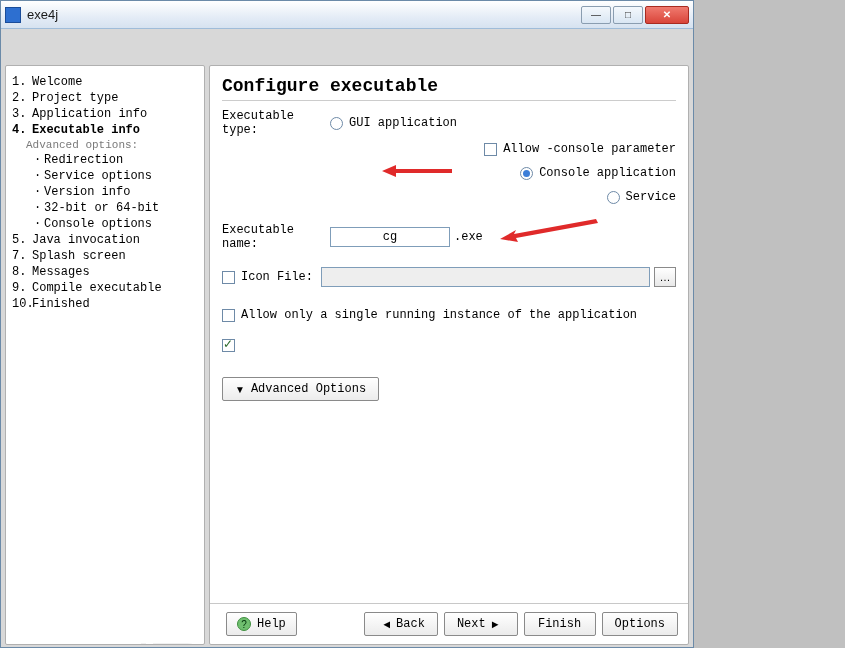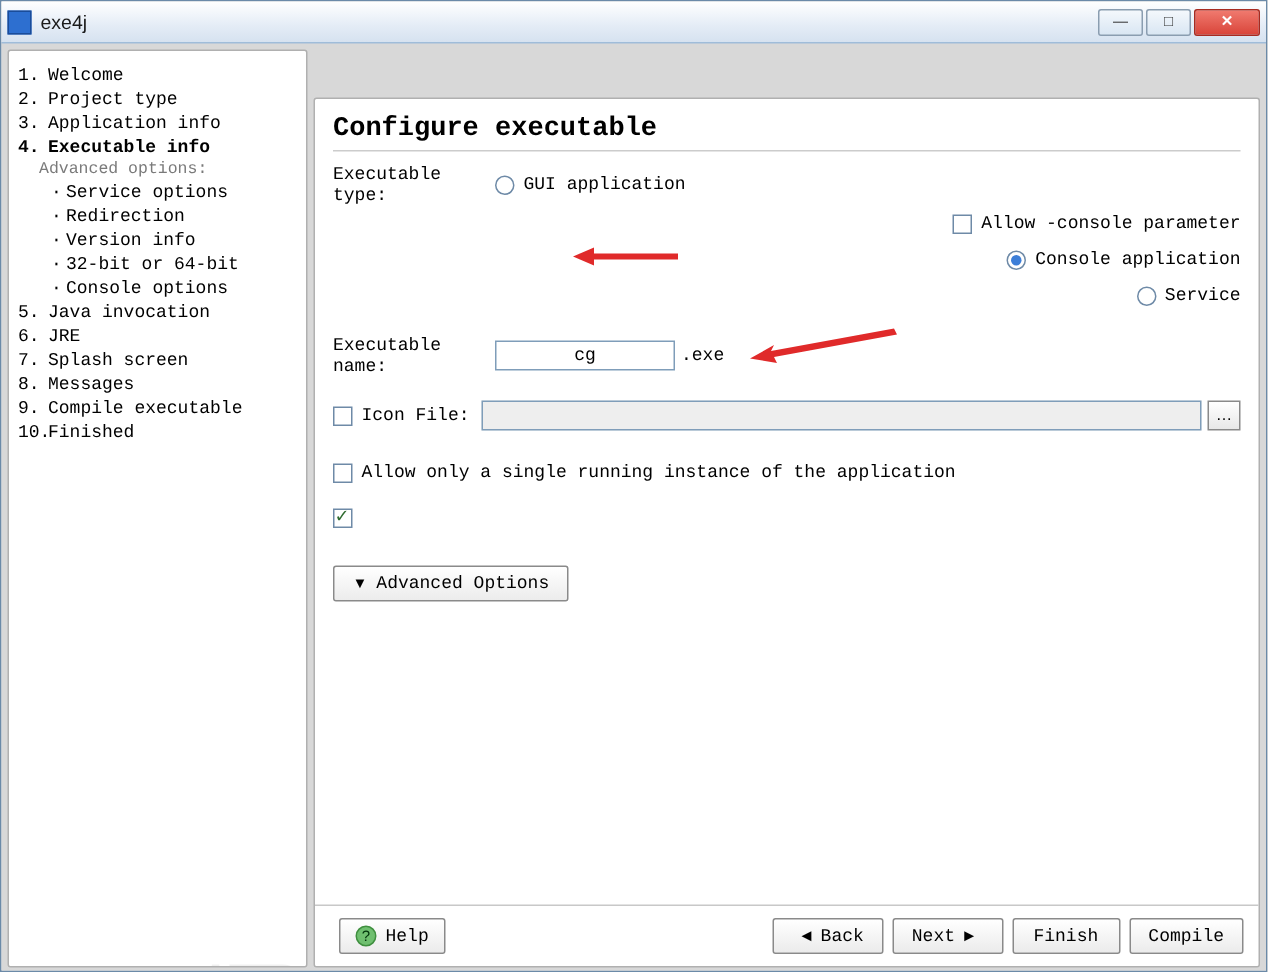--- a/index.html
+++ b/index.html
@@ -5,21 +5,21 @@
   * { box-sizing: border-box; }
   body {
     margin: 0;
     font-family: "Courier New", monospace;
     font-size: 12px;
     background: #c0c0c0;
     overflow: hidden;
   }
   .window {
     position: relative;
-    width: 845px;
+    width: 694px;
     height: 648px;
     background: #ececec;
     border: 1px solid #6b8aa8;
     box-shadow: 0 0 0 1px #fff inset;
   }
   .backdrop {
     position: absolute;
     inset: 0;
     background: #d8d8d8;
     z-index: 0;
@@ -70,20 +70,21 @@
     background: #fff;
     border: 1px solid #b0b0b0;
     border-radius: 2px;
   }
   .sidebar {
     width: 200px;
     margin-right: 4px;
     padding: 8px 4px 4px 6px;
     position: relative;
     overflow: hidden;
+    margin-top: 32px;
   }
   .steps { list-style: none; margin: 0; padding: 0; }
   .steps li {
     padding: 1px 0;
     white-space: nowrap;
     color: #000;
   }
   .steps li .num { display: inline-block; width: 20px; }
   .steps li.active { font-weight: bold; }
   .steps .adv-head { color: #7a7a7a; padding-left: 14px; font-size: 11px; }
@@ -217,27 +218,26 @@
   </div>
 
   <div class="client">
     <div class="panel sidebar">
       <ol class="steps">
         <li><span class="num">1.</span><span>Welcome</span></li>
         <li><span class="num">2.</span><span>Project type</span></li>
         <li><span class="num">3.</span><span>Application info</span></li>
         <li class="active"><span class="num">4.</span><span>Executable info</span></li>
         <li class="adv-head">Advanced options:</li>
+        <li class="sub"><span class="bullet">·</span><span>Redirection</span></li>
         <li class="sub"><span class="bullet">·</span><span>Service options</span></li>
-        <li class="sub"><span class="bullet">·</span><span>Redirection</span></li>
         <li class="sub"><span class="bullet">·</span><span>Version info</span></li>
         <li class="sub"><span class="bullet">·</span><span>32-bit or 64-bit</span></li>
         <li class="sub"><span class="bullet">·</span><span>Console options</span></li>
         <li><span class="num">5.</span><span>Java invocation</span></li>
-        <li><span class="num">6.</span><span>JRE</span></li>
         <li><span class="num">7.</span><span>Splash screen</span></li>
         <li><span class="num">8.</span><span>Messages</span></li>
         <li><span class="num">9.</span><span>Compile executable</span></li>
         <li><span class="num">10.</span><span>Finished</span></li>
       </ol>
       <div class="side-water">exe4j</div>
     </div>
 
     <div class="panel main">
       <div class="content">
@@ -320,19 +320,19 @@
             <span>Back</span>
           </div>
         <div class="btn">
             <span>Next</span>
             <span class="arrow">►</span>
           </div>
         <div class="btn">
             <span>Finish</span>
           </div>
         <div class="btn">
-            <span>Compile</span>
+            <span>Options</span>
           </div>
       </div>
     </div>
   </div>
 
 </div>
 
 </body></html>

